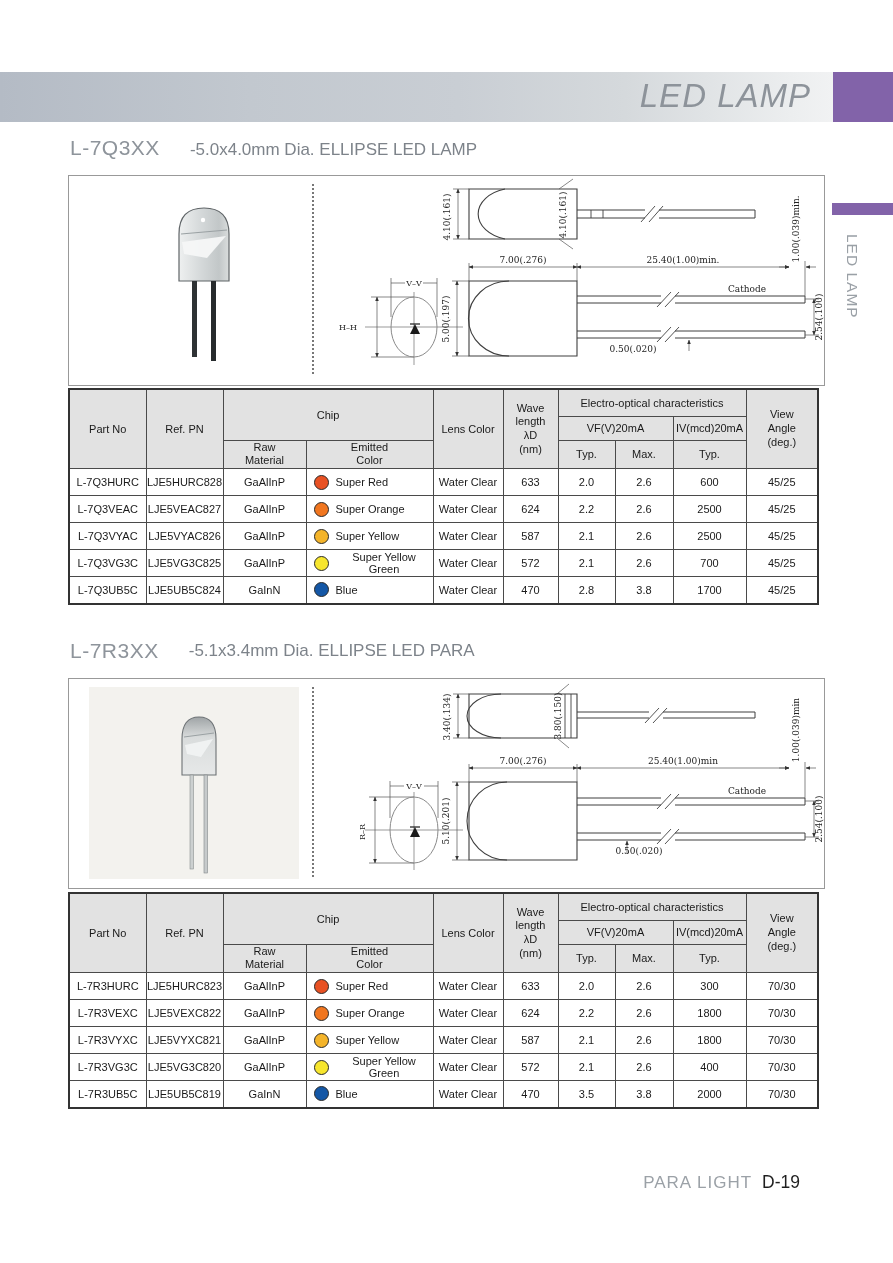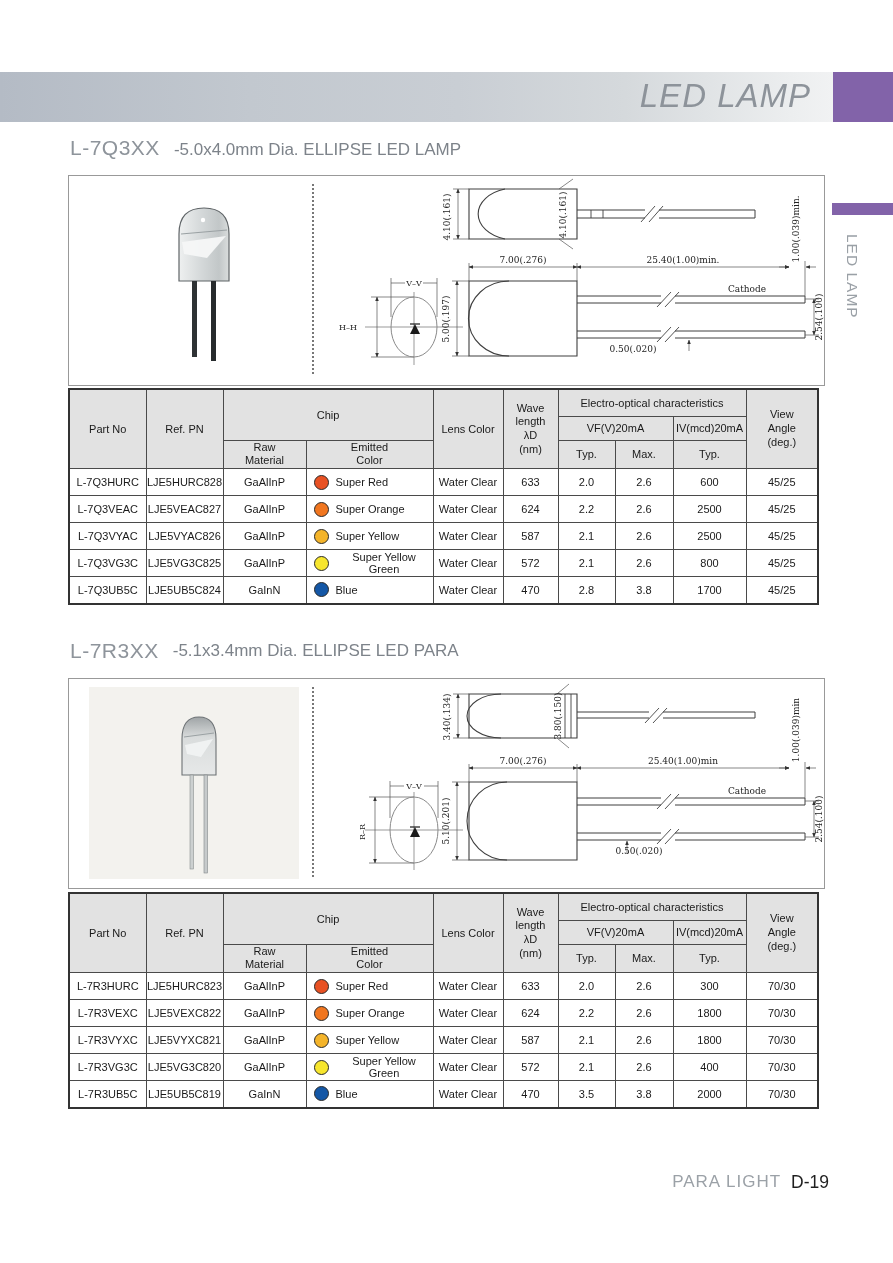--- a/index.html
+++ b/index.html
@@ -12,21 +12,21 @@
   .band-title{position:absolute;right:22px;top:5px;font-size:33px;font-style:italic;
         color:#8d939a;letter-spacing:1px;}
   .band-accent{position:absolute;left:833px;top:72px;width:60px;height:50px;background:#8263a9;}
 
   
   .side-bar{position:absolute;left:832px;top:203px;width:61px;height:12px;background:#8263a9;}
   .side-label{position:absolute;left:843px;top:234px;height:110px;
         writing-mode:vertical-rl;font-size:15.5px;color:#9aa0a6;letter-spacing:1px;}
 
   
-  .sec-title{position:absolute;left:70px;display:flex;align-items:baseline;gap:14px;}
+  .sec-title{position:absolute;left:70px;display:flex;align-items:baseline;gap:30px;}
   .sec-model{font-size:21px;color:#8e949b;letter-spacing:0.5px;}
   .sec-desc{font-size:17px;color:#7d838a;}
 
   
   .panel{position:absolute;left:68px;width:755px;height:209px;border:1px solid #999;background:#fff;}
   .photo{position:absolute;left:20px;top:8px;width:210px;height:192px;}
   .photo.p2{background:#f3f2ee;}
   .dotline{position:absolute;left:243px;top:8px;height:190px;border-left:2px dotted #777;width:0;}
   .diagram{position:absolute;left:250px;top:1px;}
 
@@ -40,21 +40,21 @@
   table.spec th,table.spec td{border:1px solid #4a4a4a;text-align:center;padding:0;}
   table.spec th{background:#e2e2e2;font-weight:normal;}
   th.ml{white-space:pre-line;line-height:1.25;}
   tr.h1{height:27px;} tr.h2{height:24px;} tr.h3{height:28px;}
   tbody tr{height:27px;background:#fff;}
   td.emit{text-align:left;}
   .emit-wrap{display:flex;align-items:center;gap:7px;padding-left:7px;}
   .dot{width:15px;height:15px;border-radius:50%;border:1.5px solid #2a2a2a;flex:0 0 auto;box-sizing:border-box;}
 
   
-  .footer{position:absolute;top:1172px;right:64px;display:flex;align-items:flex-start;gap:10px;}
+  .footer{position:absolute;top:1172px;right:93px;display:flex;align-items:center;gap:10px;}
   .brand{font-size:17px;color:#9ba1a7;letter-spacing:1px;}
   .pageno{font-size:17.5px;color:#1f1f1f;font-weight:500;}
 </style>
 </head>
 <body>
 
 <div class="band">
   <div class="band-title">LED LAMP</div>
 </div>
 <div class="band-accent"></div>
@@ -264,21 +264,21 @@
         <td class="emit">
           <div class="emit-wrap">
             <span class="dot" style="background: rgb(247, 230, 46);"></span>
             <span>Super Yellow Green</span>
           </div>
         </td>
         <td>Water Clear</td>
         <td>572</td>
         <td>2.1</td>
         <td>2.6</td>
-        <td>800</td>
+        <td>700</td>
         <td>45/25</td>
       </tr>
 
       <tr>
         <td>L-7Q3UB5C</td>
         <td>LJE5UB5C824</td>
         <td>GaInN</td>
         <td class="emit">
           <div class="emit-wrap">
             <span class="dot" style="background: rgb(20, 87, 166);"></span>

